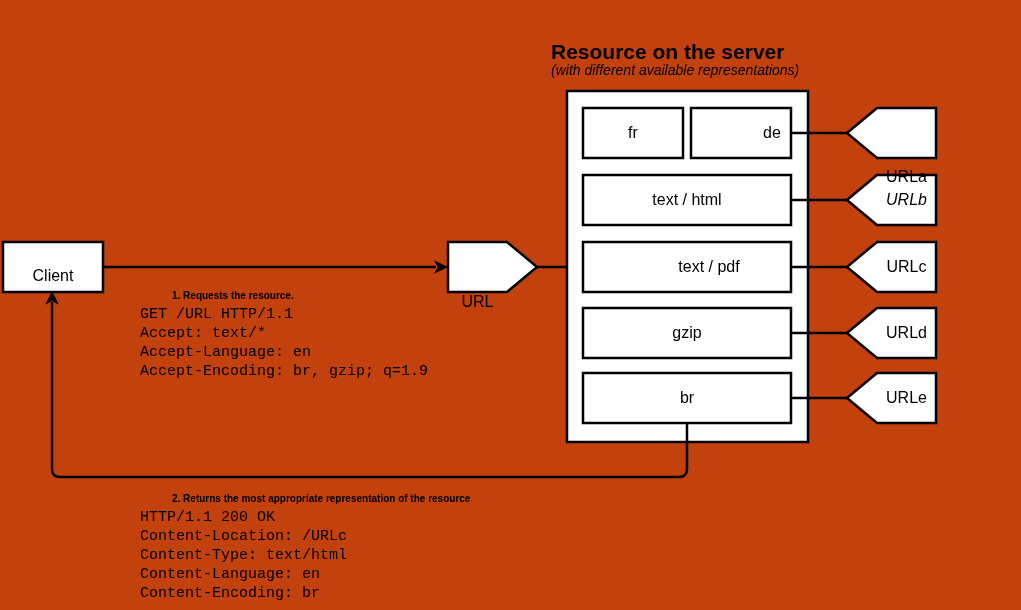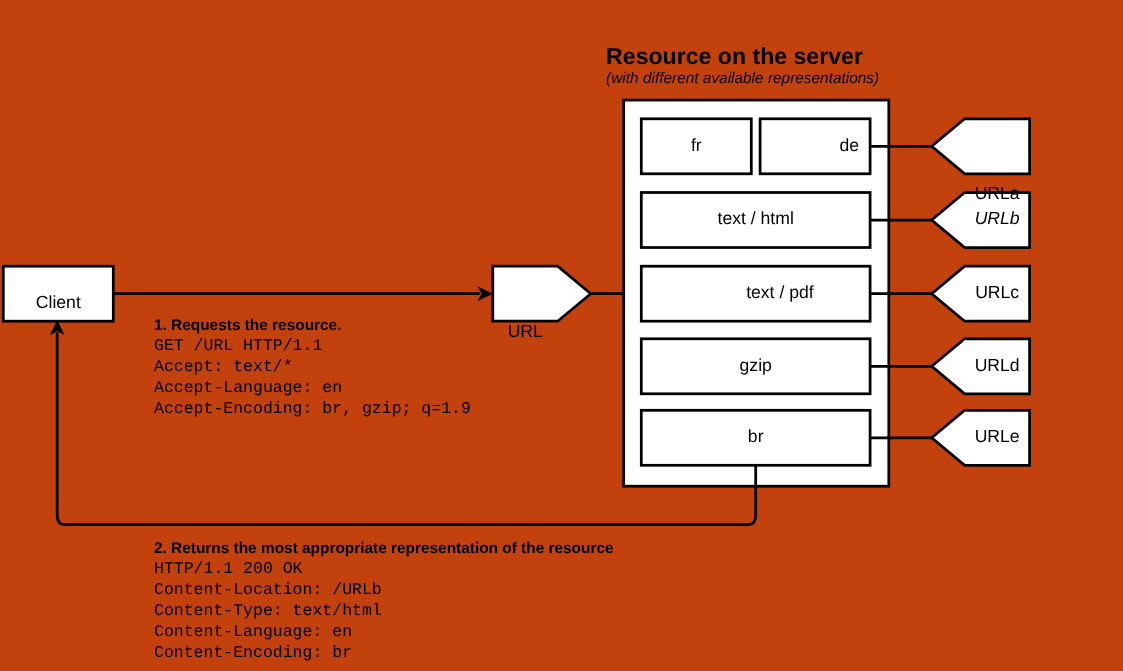--- a/index.html
+++ b/index.html
@@ -45,23 +45,24 @@
     font-style: italic;
     line-height: 17px;
     white-space: nowrap;
   }
   .note {
     position: absolute;
     left: 140px;
     white-space: nowrap;
   }
   .note .note-heading {
-    font-size: 14px;
+    font-size: 10px;
     font-weight: bold;
     line-height: 19px;
+    margin-left: 32px;
   }
   .note .note-line {
     font-family: "Liberation Mono", monospace;
     font-size: 15px;
     line-height: 19px;
   }
 </style>
 </head>
 <body>
 
@@ -125,19 +126,19 @@
     <div class="note-heading">1. Requests the resource.</div>
     <div class="note-line">GET /URL HTTP/1.1</div>
     <div class="note-line">Accept: text/*</div>
     <div class="note-line">Accept-Language: en</div>
     <div class="note-line">Accept-Encoding: br, gzip; q=1.9</div>
   </div>
 
   <div class="note" style="top:489px;">
     <div class="note-heading">2. Returns the most appropriate representation of the resource</div>
     <div class="note-line">HTTP/1.1 200 OK</div>
-    <div class="note-line">Content-Location: /URLb</div>
+    <div class="note-line">Content-Location: /URLc</div>
     <div class="note-line">Content-Type: text/html</div>
     <div class="note-line">Content-Language: en</div>
     <div class="note-line">Content-Encoding: br</div>
   </div>
 
 </div>
 
 </body></html>

